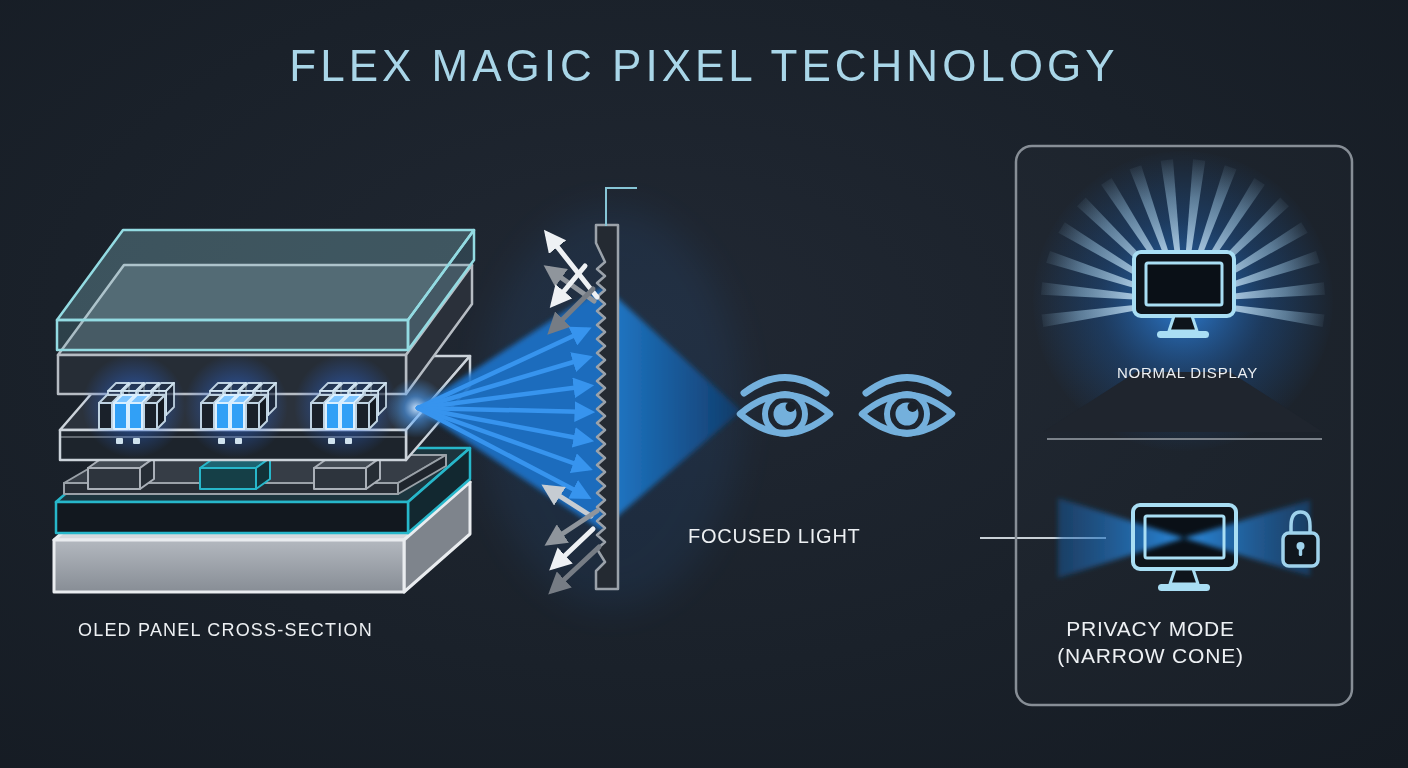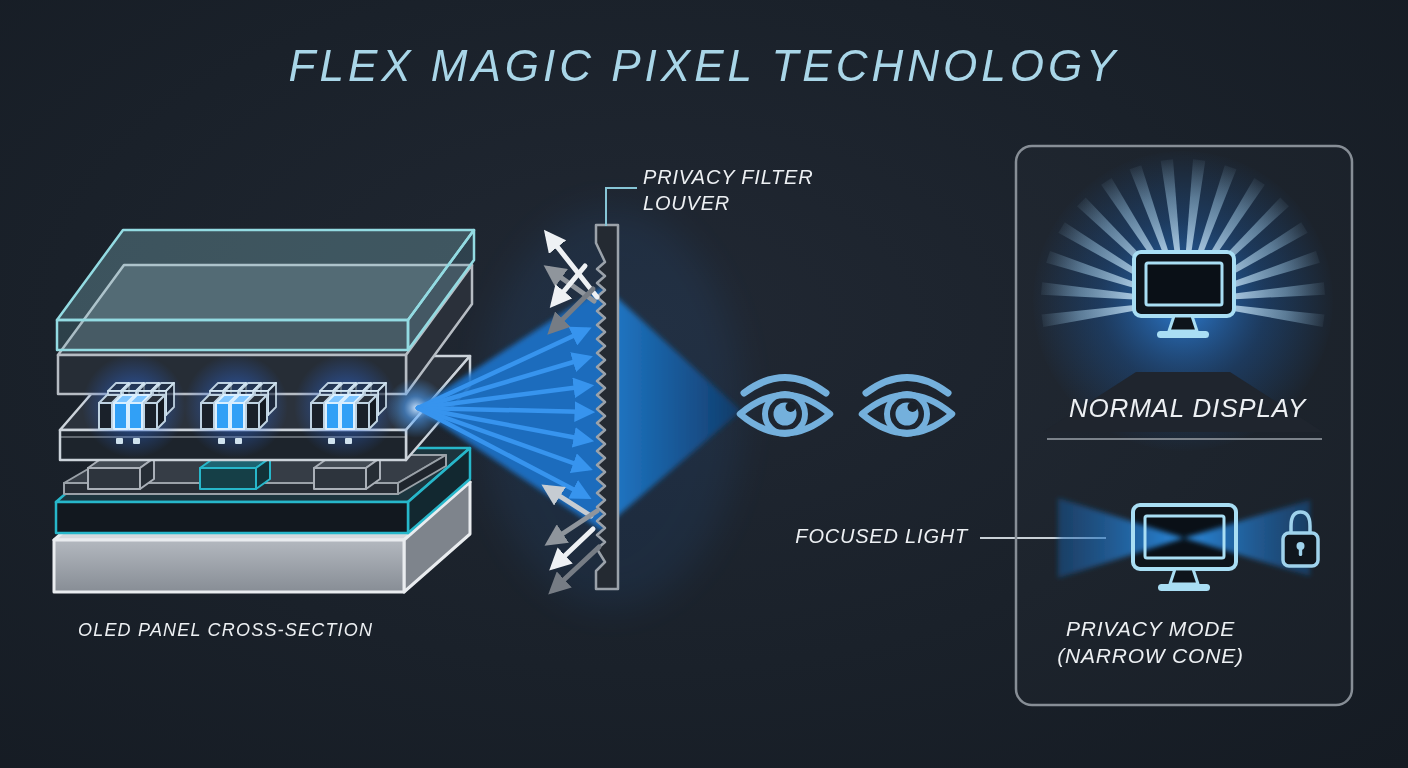--- a/index.html
+++ b/index.html
@@ -2,30 +2,30 @@
 <html><head>
 <meta charset="utf-8">
 <style>
   html,body{margin:0;padding:0;background:#10151c;}
   .stage{
     position:relative;width:1408px;height:768px;overflow:hidden;
     background:radial-gradient(ellipse at 46% 42%, #212833 0%, var(--bg,#1a212a) 55%, #151b23 100%);
     font-family:"Liberation Sans", sans-serif;
   }
   .stage svg{position:absolute;left:0;top:0;}
-  .lbl{position:absolute;color:var(--label,#edf0f3);line-height:26px;letter-spacing:0.8px;font-style:italic;}
+  .lbl{position:absolute;color:var(--label,#edf0f3);line-height:26px;letter-spacing:0.8px;}
   .lbl .ln{white-space:nowrap;}
   .title{
     left:0;right:0;top:40px;text-align:center;
     font-size:44px;letter-spacing:4px;color:var(--title,#a9d6e8);line-height:52px;font-weight:400;
   }
   .louver-lbl{left:643px;top:164px;font-size:20px;}
-  .focused-lbl{left:688px;top:523px;width:280px;text-align:right;font-size:20px;}
+  .focused-lbl{left:688px;top:523px;width:280px;font-size:20px;}
   .oled-lbl{left:78px;top:617px;font-size:18px;letter-spacing:1.2px;}
-  .normal-lbl{left:1016px;top:359px;width:343px;text-align:center;font-size:26px;line-height:27px;margin-top:36px;}
+  .normal-lbl{left:1016px;top:359px;width:343px;text-align:center;font-size:15px;line-height:27px;}
   .privacy-lbl{left:1016px;top:615px;width:269px;text-align:center;font-size:21px;line-height:27px;}
 </style>
 </head>
 <body>
 
 <div class="stage" style="--bg: #1a212a; --title: #a9d6e8; --label: #edf0f3;">
 
 <svg id="art" width="1408" height="768" viewBox="0 0 1408 768">
   <defs>
     <radialGradient id="pxglow">
@@ -300,24 +300,20 @@
       <path d="M1291,534 L1291,526 Q1291,512 1300.5,512 Q1310,512 1310,526 L1310,534" fill="none" stroke="#9fd2ec" stroke-width="3.5"></path>
       <rect x="1283" y="533" width="35" height="33" rx="6" fill="#10161e" stroke="#9fd2ec" stroke-width="3.5"></rect>
       <circle cx="1300.5" cy="546" r="4" fill="#9fd2ec"></circle>
       <rect x="1298.8" y="548" width="3.4" height="8" rx="1.5" fill="#9fd2ec"></rect>
     </g>
   </g>
 </svg>
 
 <div class="lbl title">FLEX MAGIC PIXEL TECHNOLOGY</div>
 
-<div class="lbl louver-lbl">
-  <div class="ln">PRIVACY FILTER</div>
-  <div class="ln">LOUVER</div>
-</div>
 
 <div class="lbl focused-lbl">
   <div class="ln">FOCUSED LIGHT</div>
 </div>
 
 <div class="lbl oled-lbl">OLED PANEL CROSS-SECTION</div>
 
 <div class="lbl normal-lbl">
   <div class="ln">NORMAL DISPLAY</div>
 </div>

